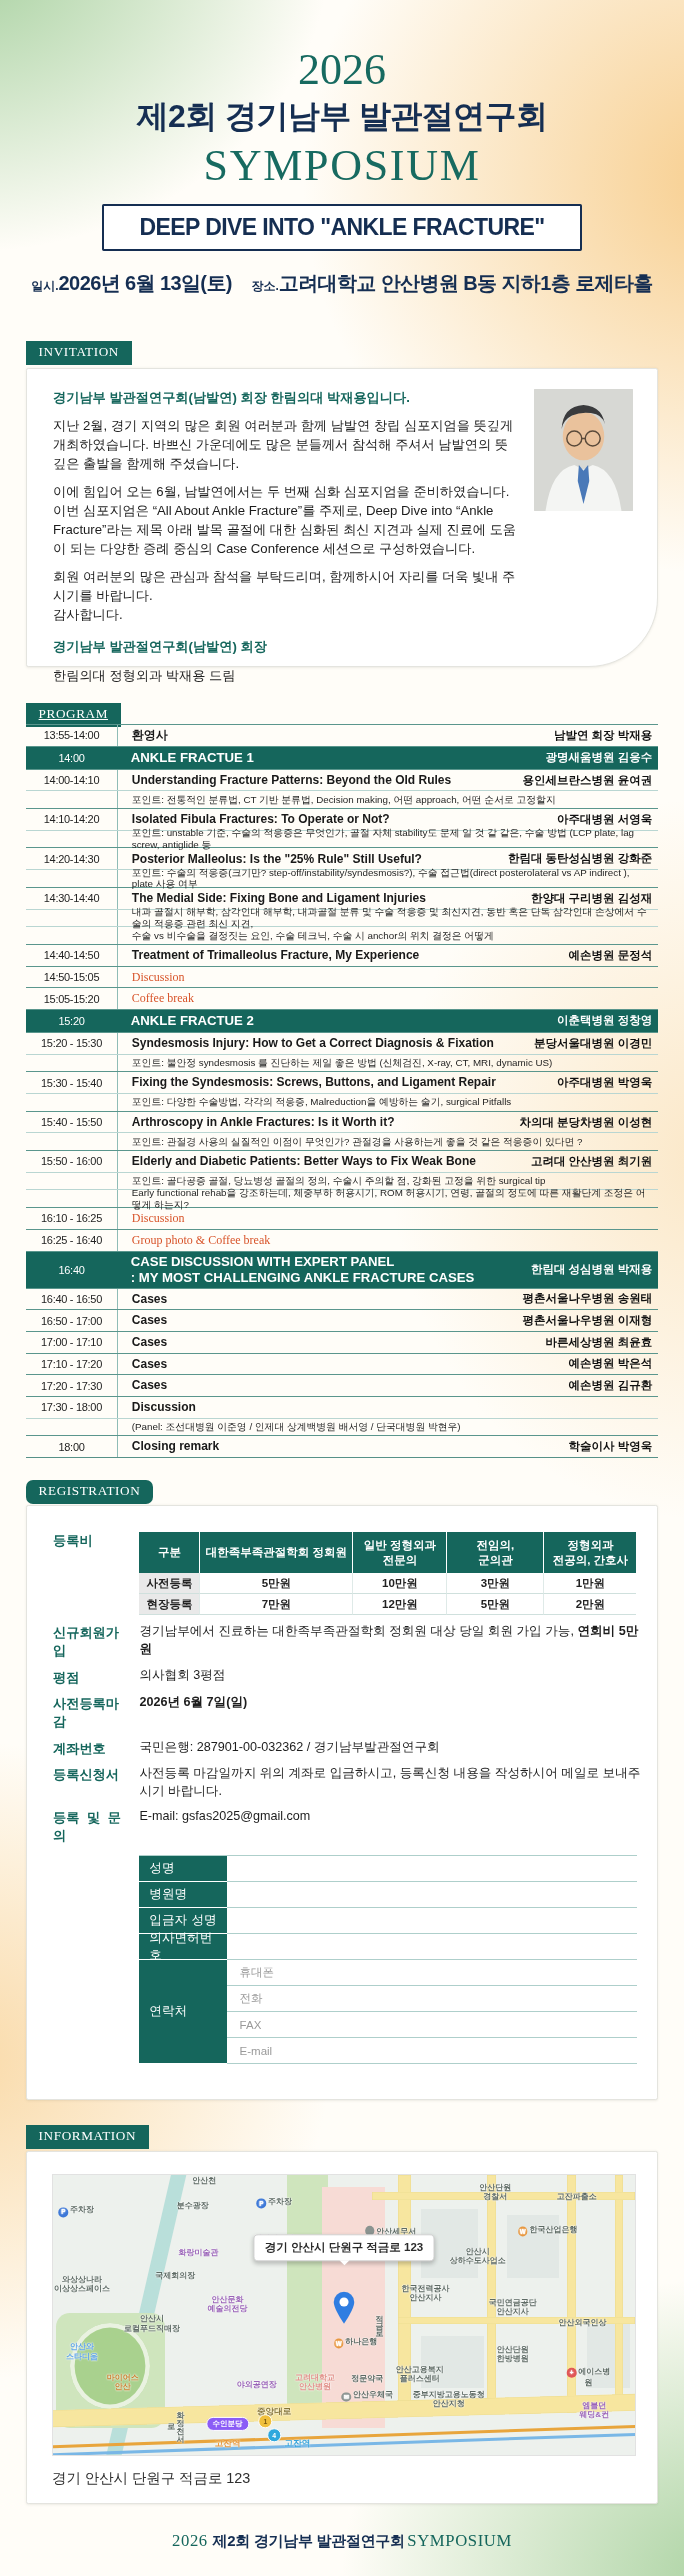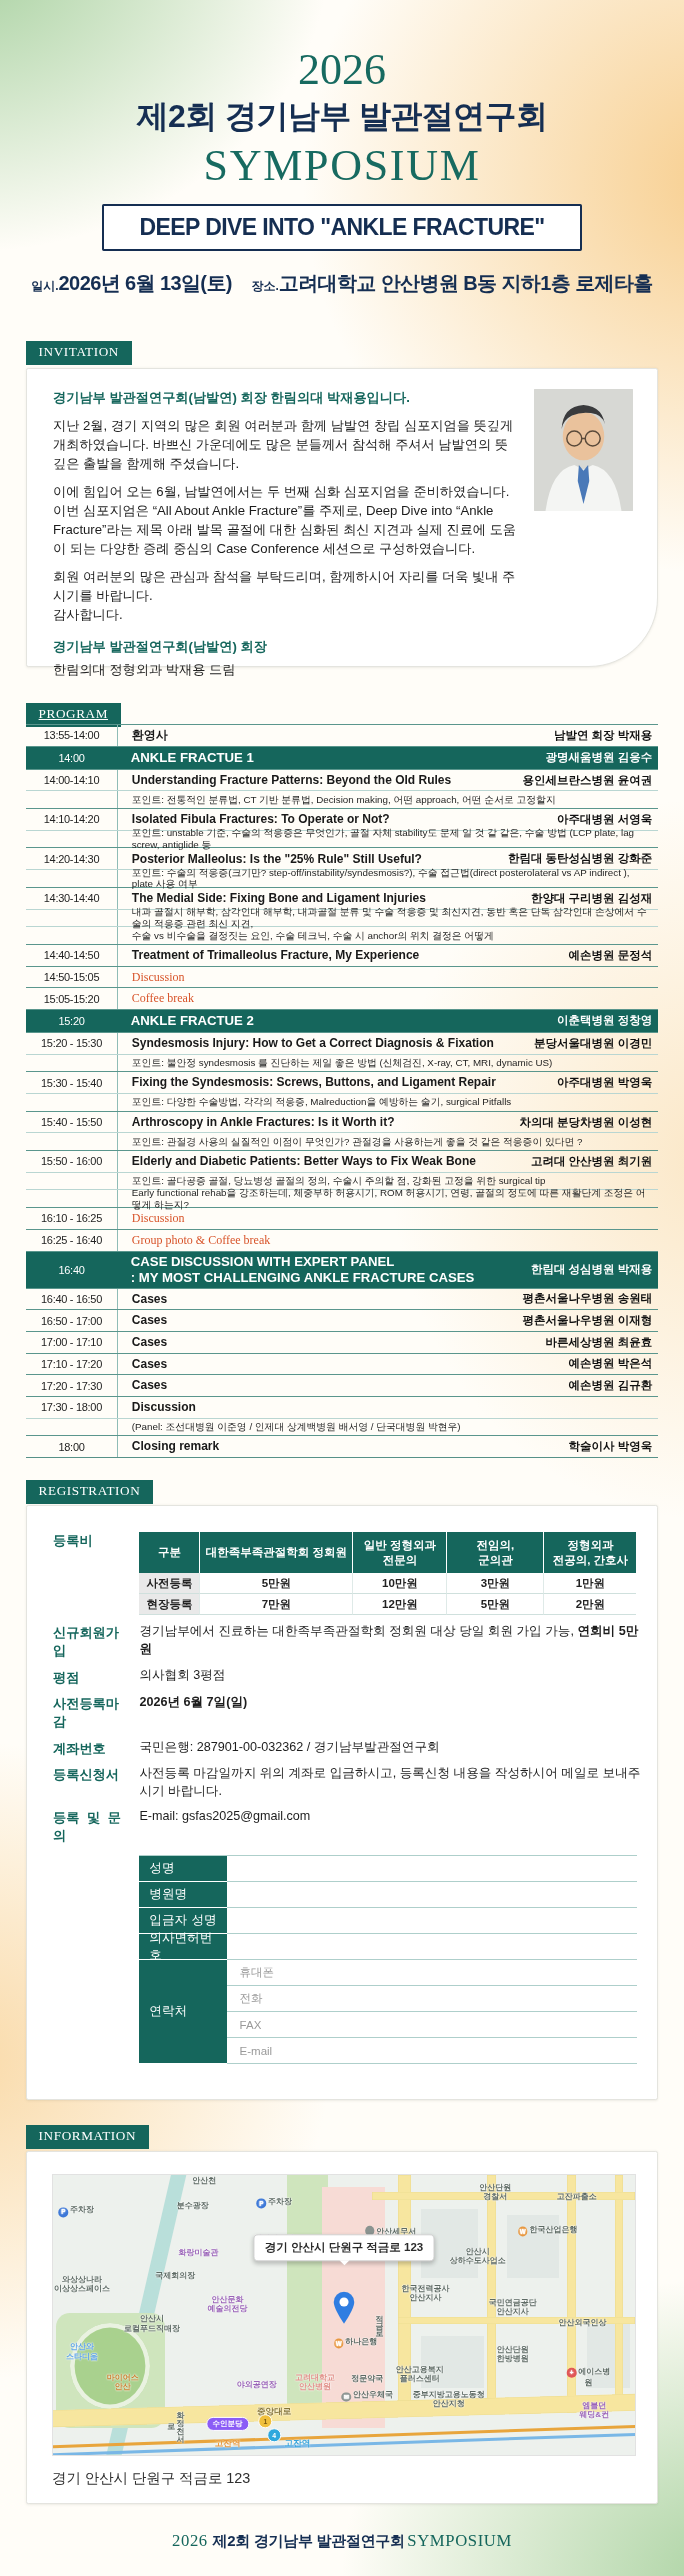--- a/index.html
+++ b/index.html
@@ -20,32 +20,32 @@
   .symp{margin-top:10.3px;font-family:"Liberation Serif",serif;font-size:44px;line-height:1;color:#176A60;letter-spacing:1.7px;}
   .subbox{display:inline-block;margin-top:16px;background:#fff;border:2.9px solid #152E52;border-radius:1.7px;padding:8px 36px;}
   .subbox span{font-size:23px;font-weight:bold;color:#152E52;letter-spacing:-0.6px;}
   .dateline{margin-top:19.5px;font-size:0;color:#152E52;}
   .dateline .small{font-size:12px;font-weight:bold;vertical-align:baseline;}
   .dateline .big{font-size:20px;font-weight:bold;vertical-align:baseline;letter-spacing:-0.6px;}
   .dateline .gap{display:inline-block;width:19.5px;}
   
   .section-tag{position:absolute;left:26px;background:#15665C;color:#fff;
     font-family:"Liberation Serif",serif;font-size:13.2px;letter-spacing:0.6px;padding:3.4px 12.6px 4.6px;}
-  #tag-invitation{top:341px;} #tag-program{top:703px;text-decoration:underline;} #tag-registration{top:1480px;} #tag-information{top:2125px;}
+  #tag-invitation{top:341px;} #tag-program{top:703px;text-decoration:underline;} #tag-registration{top:1480px;border-radius:7px;} #tag-information{top:2125px;}
   .card{position:absolute;left:26px;width:632px;background:#fff;border:0.6px solid #e4e4df;
     box-shadow:0 0.6px 2.3px rgba(80,80,60,.10);box-sizing:border-box;}
   #card-invitation{top:368px;height:299px;border-radius:2.3px 2.3px 69px 2.3px;padding:19.5px 26px;}
   #card-registration{top:1505px;height:595px;border-radius:2.3px;padding:26.4px 0 0 0;}
   #card-information{top:2151px;height:353px;border-radius:2.3px;padding:22px 25px 0;}
   
   .inv-text{width:465px;}
   .inv-greet{font-size:13.2px;font-weight:bold;color:#15665C;line-height:1.4;}
   .inv-p{margin:8.6px 0 0 0;font-size:13.2px;color:#1c1c1c;line-height:1.45;white-space:pre-line;}
   .inv-sign-title{margin-top:13.8px;font-size:13.2px;font-weight:bold;color:#15665C;}
-  .inv-sign-name{margin-top:5px;font-size:13.2px;color:#222;}
+  .inv-sign-name{margin-top:11px;font-size:13.2px;color:#222;}
   .inv-photo{position:absolute;top:19.5px;right:24px;width:99px;height:122px;background:#d9dad6;overflow:hidden;border-radius:1.1px;}
   
   #program{position:absolute;top:724px;left:26px;width:632px;border-bottom:1.1px solid #569188;}
   .prow{display:flex;align-items:center;height:20.7px;border-top:1.1px solid #5a968d;box-sizing:content-box;}
   .prow.note{height:16.7px;border-top:0.6px solid #b9d6d2;}
   .prow.header{height:22px;background:#15665C;}
   .prow.header.two{height:36px;}
   .ptime{width:91px;flex:none;align-self:stretch;display:flex;align-items:center;justify-content:center;
     font-size:11px;color:#222;letter-spacing:-0.3px;}
   .prow:not(.header) .ptime{border-right:0.6px solid #8fbcb6;}

